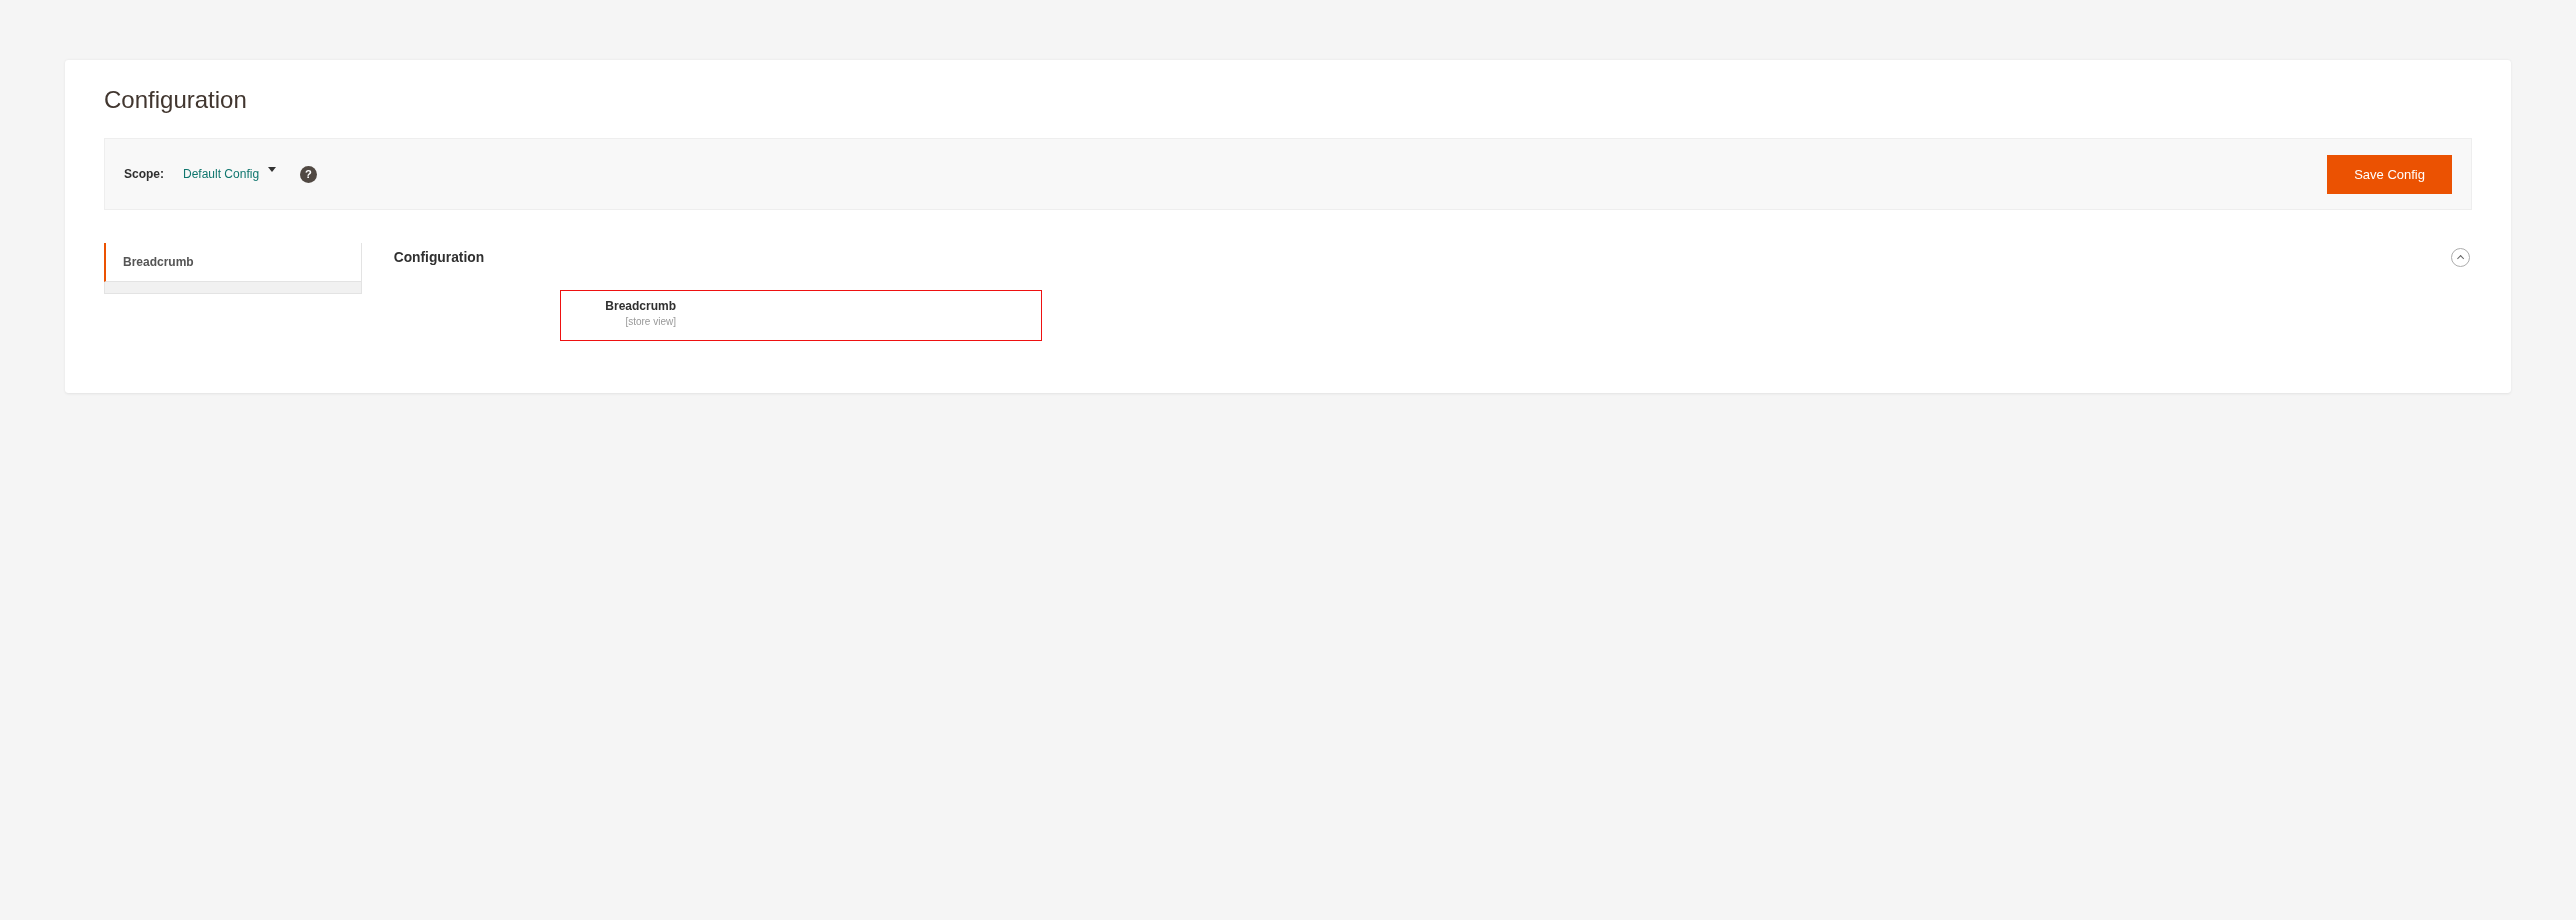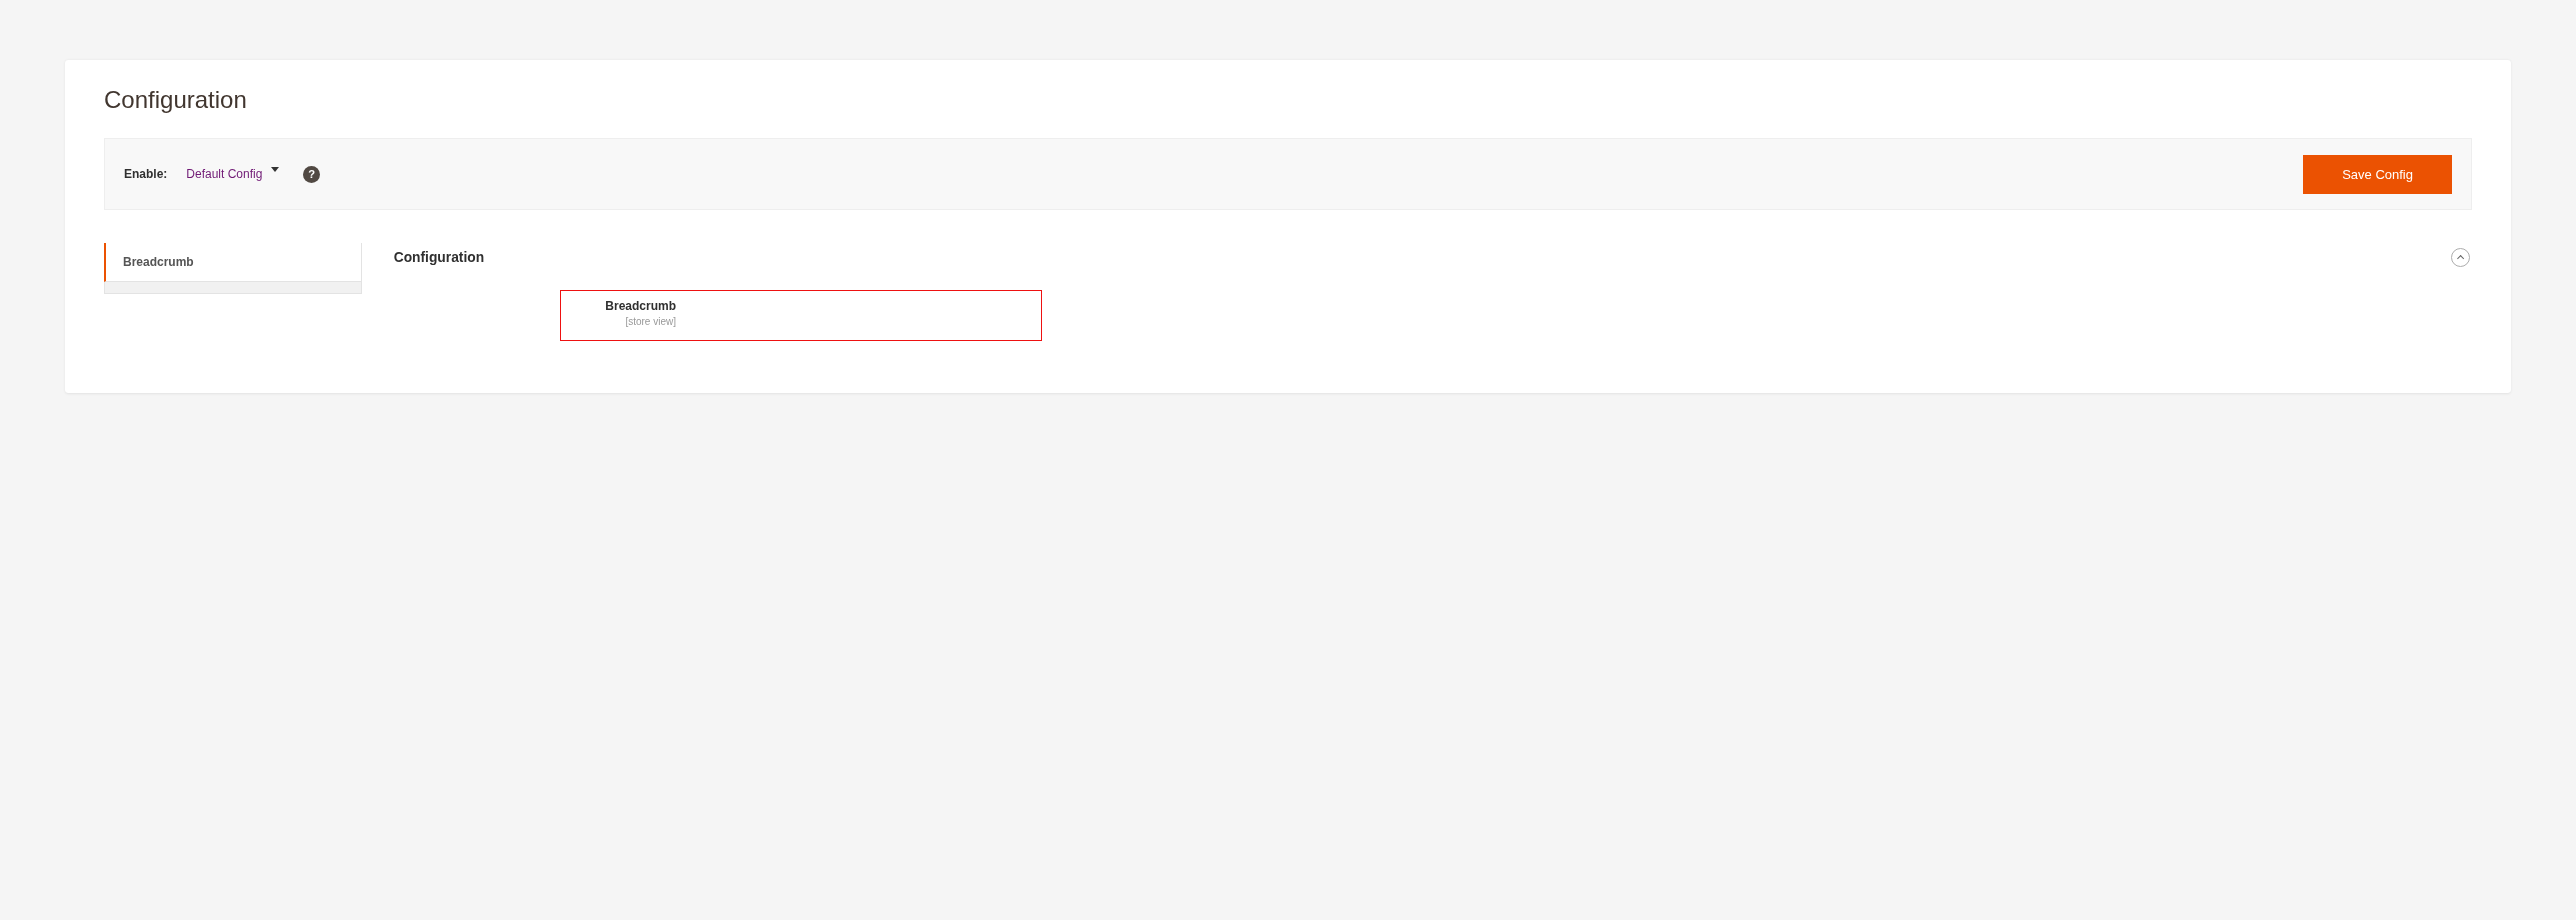--- a/index.html
+++ b/index.html
@@ -25,35 +25,35 @@
       background: #f8f8f8;
       border: 0.9px solid #eee;
       padding: 15.5px 19px;
       display: flex;
       align-items: center;
       justify-content: space-between;
       margin-bottom: 33px;
     }
     .scope-left { display: flex; align-items: center; gap: 19px; }
     .scope-label { font-weight: 700; font-size: 12px; color: #303030; }
-    .scope-select { display: inline-flex; align-items: flex-start; gap: 8.6px; font-size: 12px; color: #701a75; cursor: pointer; }
+    .scope-select { display: inline-flex; align-items: flex-start; gap: 8.6px; font-size: 12px; color: #0f766e; cursor: pointer; }
     .caret-down-solid {
       display: inline-block; width: 0; height: 0;
       border-left: 4.3px solid transparent; border-right: 4.3px solid transparent;
       border-top: 5.2px solid #333;
     }
     .help-icon {
       width: 17px; height: 17px; border-radius: 50%;
       background: #514943; color: #fff;
       display: inline-flex; align-items: center; justify-content: center;
       font-size: 11.2px; font-weight: 700; cursor: pointer; margin-left: 5.2px;
     }
     .save-btn {
       background: #eb5202; color: #fff;
-      border: none; padding: 12px 39px;
+      border: none; padding: 12px 27px;
       font-size: 13px; cursor: pointer;
     }
 
     .content-row { display: flex; gap: 30px; }
     .sidebar { width: 258px; flex-shrink: 0; }
     .section-header {
       background: #f1f1f1; border: 0.9px solid #e3e3e3;
       padding: 13.8px 19px; display: flex;
       align-items: center; justify-content: space-between;
       cursor: pointer;
@@ -113,21 +113,21 @@
   </style>
 </head>
 <body>
 
 <div class="panel">
 
   <h1 class="page-title">Configuration</h1>
 
   <div class="scope-bar">
     <div class="scope-left">
-      <span class="scope-label">Enable:</span>
+      <span class="scope-label">Scope:</span>
       <span class="scope-select">
         <span>Default Config</span>
         <span class="caret-down-solid"></span>
       </span>
       <span class="help-icon">?</span>
     </div>
     <button class="save-btn">Save Config</button>
   </div>
 
   <div class="content-row">

